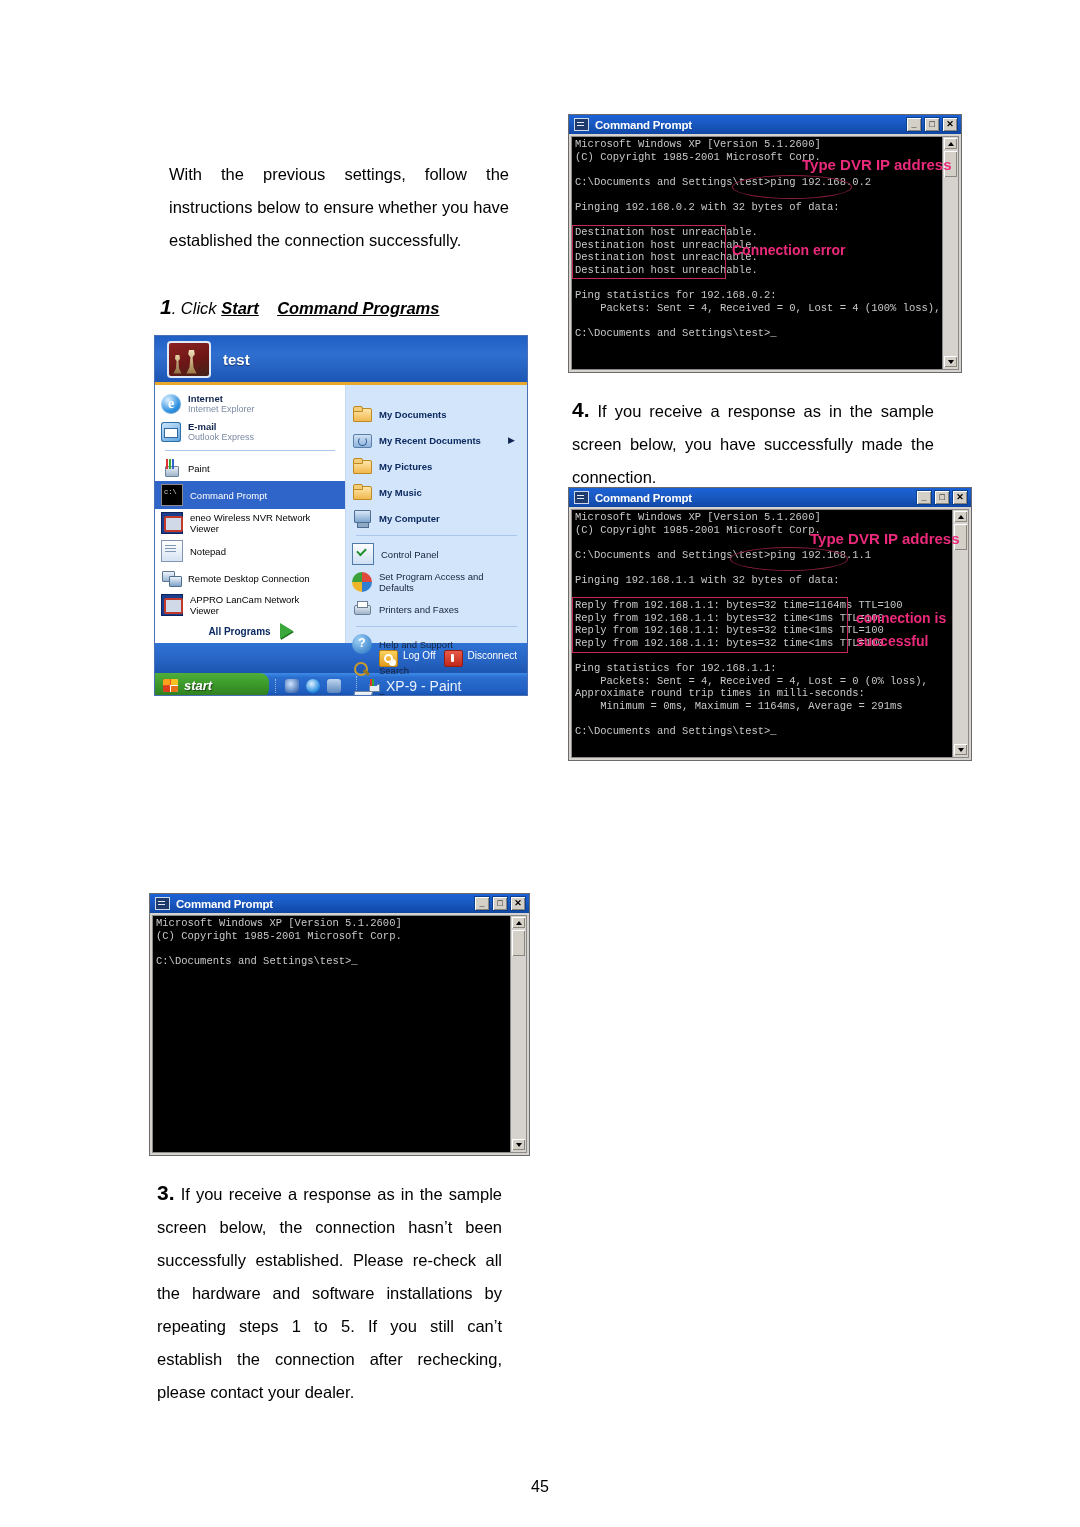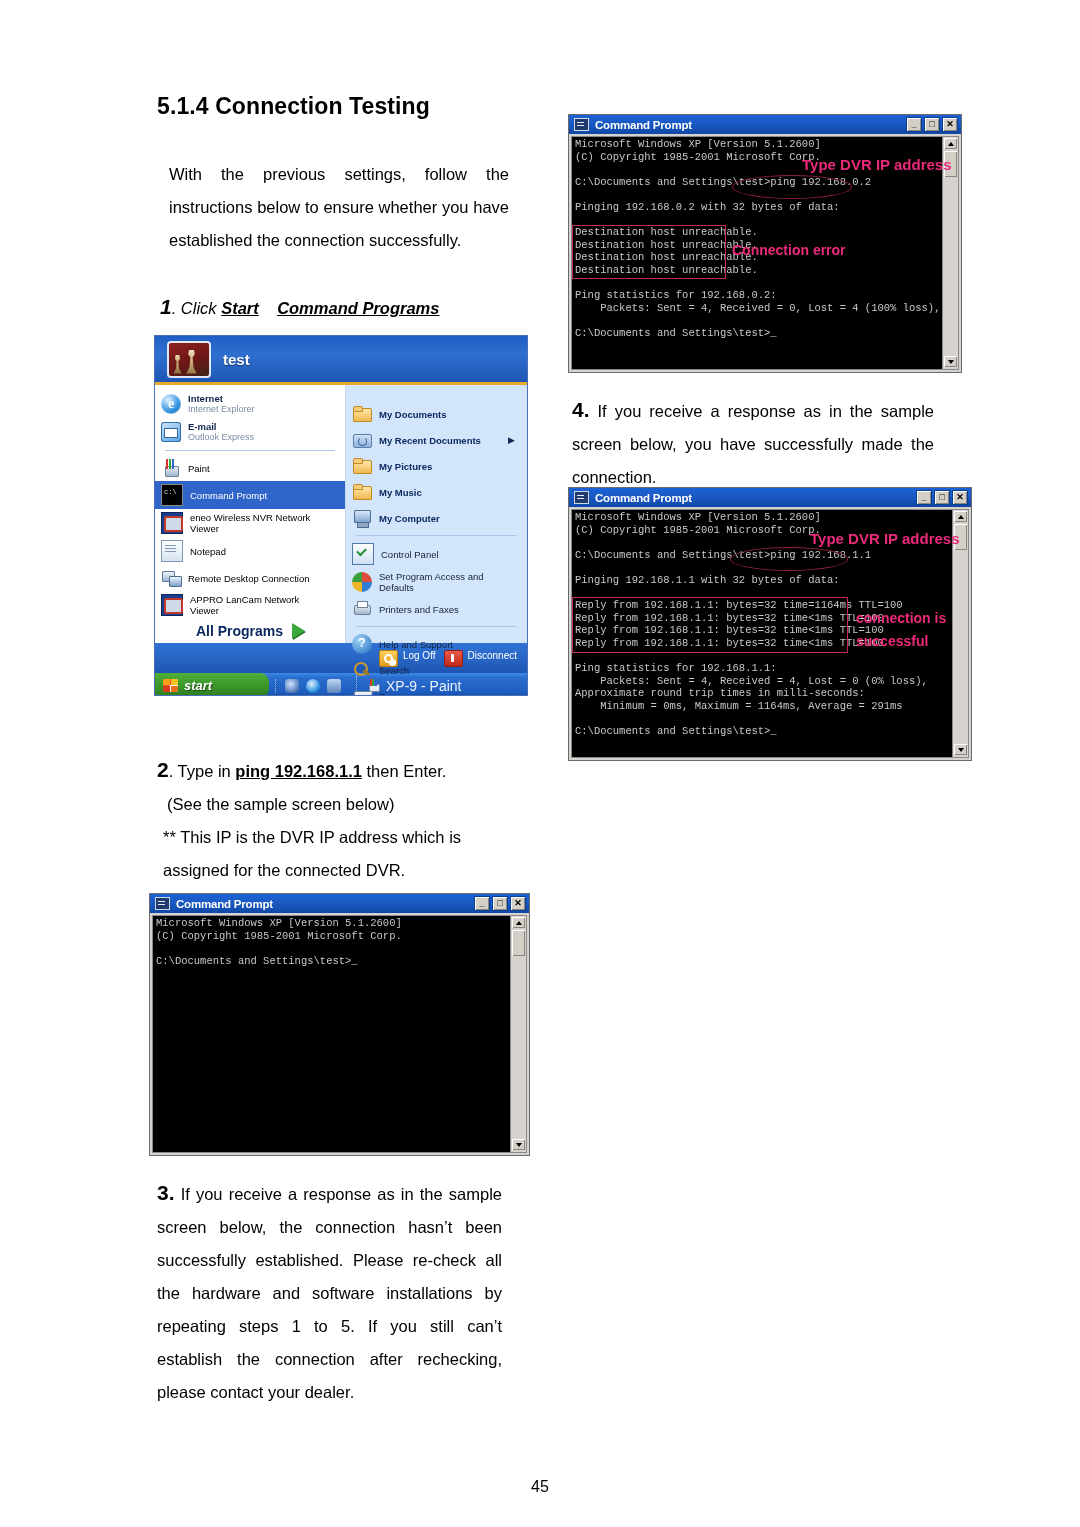--- a/index.html
+++ b/index.html
@@ -154,21 +154,21 @@
   .ic-run{background:transparent;}
   .ic-run::before{content:"";position:absolute;left:1px;top:5px;width:17px;height:10px;
          background:linear-gradient(180deg,#f2f6fb,#b9c9db);border:1px solid #70849a;
          transform:skewX(-12deg);border-radius:1px;}
   .sm-sep{height:1px;background:#a9c7ea;margin:4px 10px;}
   .arrowr{margin-left:auto;color:#10254f;font-size:9px;padding-right:6px;}
 
   .allprog{
     position:absolute;left:0;bottom:4px;width:191px;
     display:flex;align-items:center;justify-content:center;gap:9px;
-    font-weight:bold;color:#0c2a60;font-size:14px;
+    font-weight:bold;color:#0c2a60;font-size:10px;
   }
   .tri{width:0;height:0;border-left:13px solid #3aa83a;
        border-top:8px solid transparent;border-bottom:8px solid transparent;
        filter:drop-shadow(1px 1px 0 #1d6d1d);}
 
   .sm-footer{
     height:30px;
     background:linear-gradient(180deg,#2f73d4 0%,#2866c6 50%,#1d55b0 100%);
     display:flex;align-items:center;justify-content:flex-end;gap:8px;
     padding-right:10px;color:#fff;font-size:10px;
@@ -263,21 +263,20 @@
   .anno{position:absolute;color:#ec2a7b;font-weight:bold;
     font-family:"Liberation Sans",sans-serif;}
   .anno-box{position:absolute;border:1.5px solid #c0285e;}
   .anno-ellipse{position:absolute;border:1.5px solid #8e1f3c;border-radius:50%;}
 </style>
 </head>
 <body>
 
 <div class="page">
 
-  <div class="h-title">5.1.4 Connection Testing</div>
 
   <div class="para" style="left:160px;top:158px;width:340px;margin-left:9px;">With the previous settings, follow the instructions below to ensure whether you have established the connection successfully.</div>
 
   <div class="para nj" style="left:160px;top:294px;width:360px;line-height:26px;font-style:italic;">
     <span class="stepnum">1</span><span>. Click </span><span class="bu">Start</span><span style="white-space:pre">    </span><span class="bu">Command Programs</span>
   </div>
 
   <div class="startmenu">
 
     <div class="sm-header">
@@ -407,27 +406,20 @@
         <span class="ql b"></span>
         <span class="ql c"></span>
       </div>
       <div class="tbtask">
         <span class="ic-painttask"></span>
         <span>XP-9 - Paint</span>
       </div>
     </div>
   </div>
 
-  <div class="para nj" style="left:157px;top:753px;width:360px;">
-    <div>
-      <span class="stepnum">2</span><span>. Type in </span><span class="bu">ping 192.168.1.1</span><span> then Enter.</span>
-    </div>
-    <div style="padding-left:10px">(See the sample screen below)</div>
-    <div style="padding-left:6px">** This IP is the DVR IP address which is assigned for the connected DVR.</div>
-  </div>
 
   <div class="cmdwin" style="left:149px;top:893px;width:381px;height:263px;">
     <div class="cmd-title">
       <span class="cmd-ico"></span>
       <span>Command Prompt</span>
       <span class="cmd-btns">
         <span class="cbtn">
             <span>_</span>
           </span>
         <span class="cbtn">

